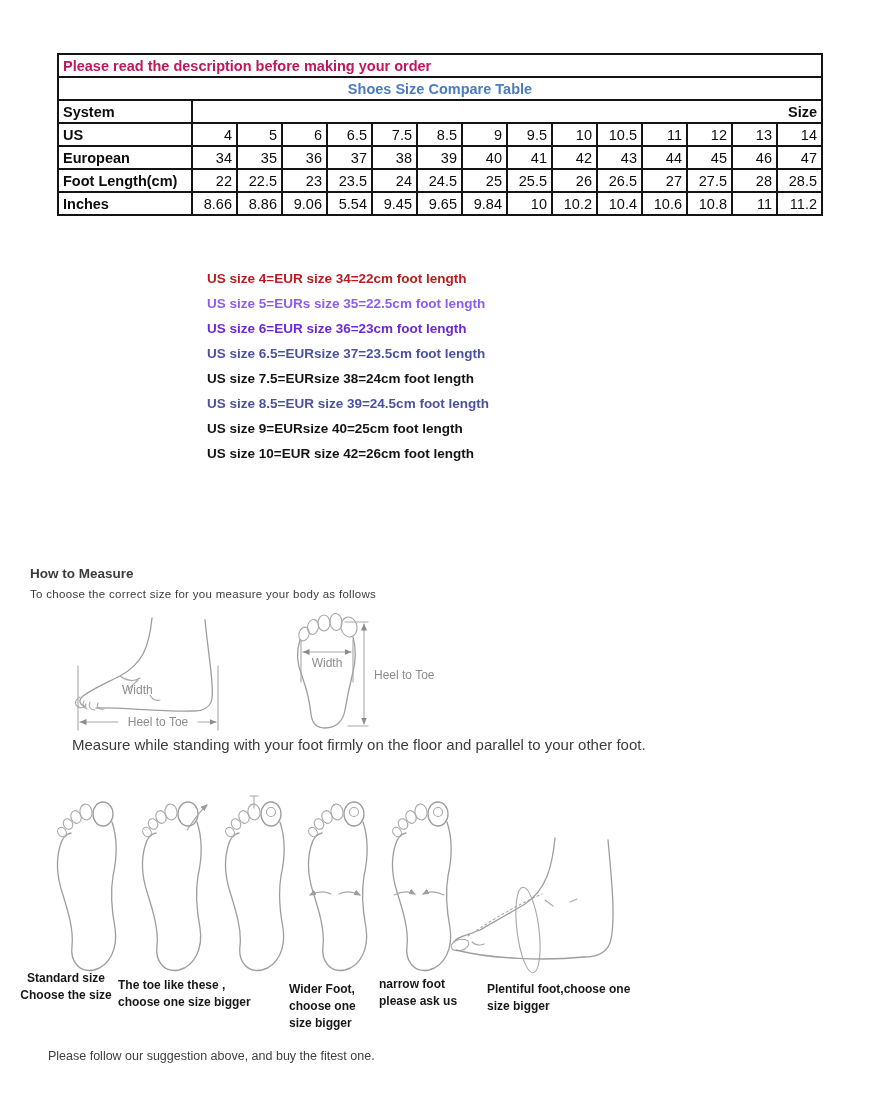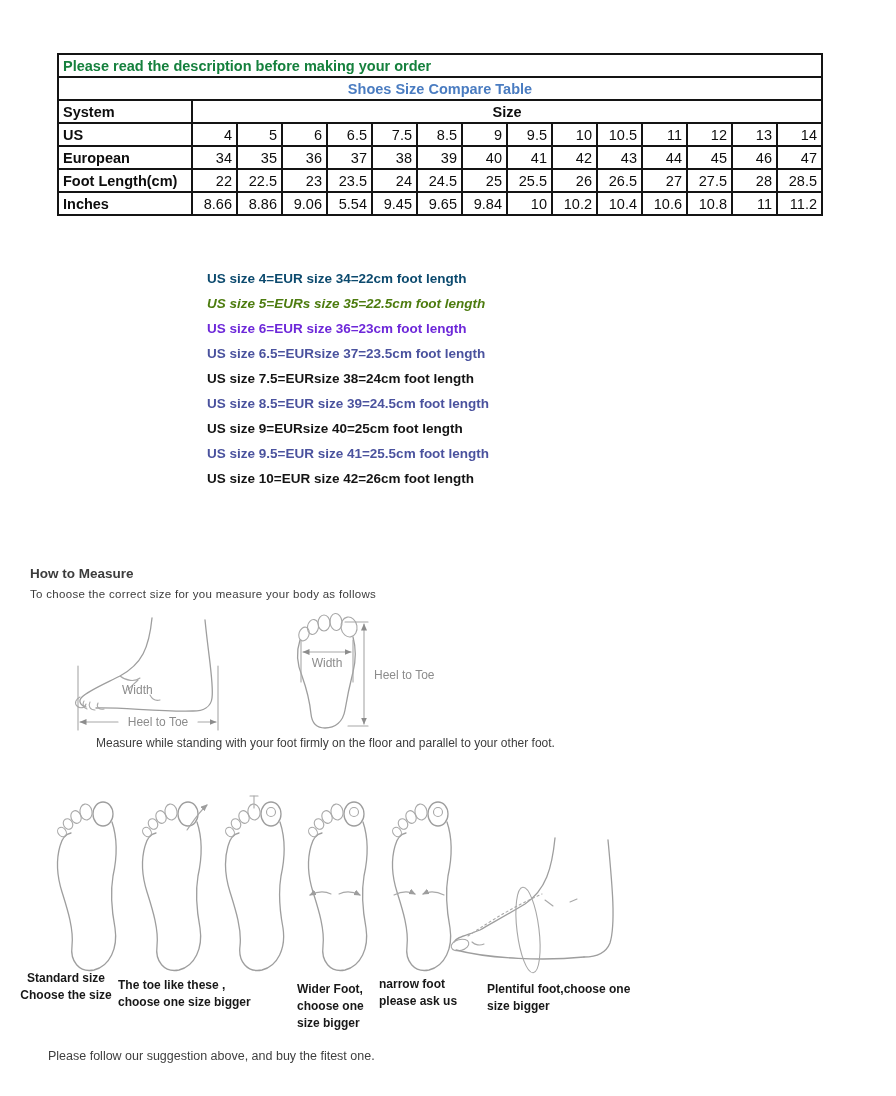--- a/index.html
+++ b/index.html
@@ -6,40 +6,40 @@
   #page{position:relative;width:896px;height:1096px;background:#ffffff;overflow:hidden;
         font-family:"Liberation Sans",sans-serif;color:#111;}
 
   
   #size-table{position:absolute;left:57px;top:53px;border-collapse:collapse;table-layout:fixed;}
   #size-table td{border:2px solid #141414;padding:0 4px;height:21px;font-size:14.5px;
                  color:#0d0d0d;white-space:nowrap;overflow:hidden;}
   td.banner{font-weight:bold;font-size:15px;height:23px;}
   td.title{font-weight:bold;font-size:17.5px;text-align:center;height:25px;}
   td.lbl{font-weight:bold;font-size:15px;text-align:left;}
-  td.sizehead{font-weight:bold;font-size:15px;text-align:center;margin-left:26px;}
+  td.sizehead{font-weight:bold;font-size:15px;text-align:right;margin-left:26px;}
   td.val{text-align:right;font-weight:normal;font-size:14.5px;}
 
   
   #conv-list{position:absolute;left:207px;top:266px;}
   .conv-item{height:25px;line-height:25px;font-weight:bold;font-size:13.5px;white-space:nowrap;}
 
   
   .h2{position:absolute;left:30px;top:566px;font-size:13.5px;color:#3c3c3c;font-weight:bold;}
   .sub{position:absolute;left:30px;top:588px;font-size:11.5px;color:#3c3c3c;letter-spacing:.3px;}
   #measure-diagram{position:absolute;left:55px;top:612px;}
   .diag-text{fill:#8c8c8c;font-size:12px;font-family:"Liberation Sans",sans-serif;}
-  .note{position:absolute;left:96px;top:736px;font-size:12px;color:#3d3d3d;}
+  .note{position:absolute;left:72px;top:736px;font-size:15px;color:#3d3d3d;}
 
   
   #feet-art{position:absolute;left:30px;top:790px;}
   .cap{position:absolute;font-size:12px;font-weight:bold;color:#181818;line-height:17px;white-space:nowrap;}
   .cap0{left:10px;top:970px;width:112px;text-align:center;}
   .cap1{left:118px;top:977px;}
-  .cap2{left:297px;top:981px;}
+  .cap2{left:289px;top:981px;}
   .cap3{left:379px;top:976px;}
   .cap4{left:487px;top:981px;}
 
   .footer-note{position:absolute;left:48px;top:1049px;font-size:12.5px;color:#3f3f3f;}
 
   svg{overflow:visible;}
   .stroke{fill:none;stroke:#9e9e9e;stroke-width:1.3;stroke-linecap:round;stroke-linejoin:round;}
   .stroke-thin{fill:none;stroke:#a8a8a8;stroke-width:1.1;stroke-linecap:round;}
 </style>
 </head>
@@ -60,21 +60,21 @@
         <col style="width: 45px;">
         <col style="width: 45px;">
         <col style="width: 45px;">
         <col style="width: 45px;">
         <col style="width: 45px;">
         <col style="width: 45px;">
         <col style="width: 45px;">
       </colgroup>
     <tbody>
         <tr>
-      <td class="banner" colspan="15" style="color: #15803d;">Please read the description before making your order</td>
+      <td class="banner" colspan="15" style="color: #be185d;">Please read the description before making your order</td>
     </tr>
     <tr>
       <td class="title" colspan="15" style="color: rgb(74, 124, 193);">Shoes Size Compare Table</td>
     </tr>
     <tr>
       <td class="lbl">System</td>
       <td class="sizehead" colspan="14">Size</td>
     </tr>
     </tbody>
       <tbody id="table-rows">
@@ -143,28 +143,27 @@
           <td class="val">10.4</td>
           <td class="val">10.6</td>
           <td class="val">10.8</td>
           <td class="val">11</td>
           <td class="val">11.2</td>
         </tr>
       </tbody>
   </table>
 
   <div id="conv-list">
-      <div class="conv-item" style="color: #0c4a6e;">US size 4=EUR size 34=22cm foot length</div>
-      <div class="conv-item" style="color: #4d7c0f; font-style: italic;">US size 5=EURs size 35=22.5cm foot length</div>
+      <div class="conv-item" style="color: #b91c1c;">US size 4=EUR size 34=22cm foot length</div>
+      <div class="conv-item" style="color: #8b5cf6;">US size 5=EURs size 35=22.5cm foot length</div>
       <div class="conv-item" style="color: #6d28d9;">US size 6=EUR size 36=23cm foot length</div>
       <div class="conv-item" style="color: rgb(74, 82, 158);">US size 6.5=EURsize 37=23.5cm foot length</div>
       <div class="conv-item" style="color: rgb(20, 20, 20);">US size 7.5=EURsize 38=24cm foot length</div>
       <div class="conv-item" style="color: rgb(74, 82, 158);">US size 8.5=EUR size 39=24.5cm foot length</div>
       <div class="conv-item" style="color: rgb(20, 20, 20);">US size 9=EURsize 40=25cm foot length</div>
-      <div class="conv-item" style="color: rgb(74, 82, 158);">US size 9.5=EUR size 41=25.5cm foot length</div>
       <div class="conv-item" style="color: rgb(20, 20, 20);">US size 10=EUR size 42=26cm foot length</div>
     </div>
 
   <div class="h2">How to Measure</div>
   <div class="sub">To choose the correct size for you measure your body as follows</div>
 
   <svg id="measure-diagram" width="430" height="130" viewBox="55 612 430 130">
     <defs>
       <marker id="ahA" markerWidth="9" markerHeight="8" refX="6.5" refY="3" orient="auto-start-reverse" markerUnits="userSpaceOnUse">
         <path d="M0,0 L7,3 L0,6 Z" fill="#8c8c8c"></path>

